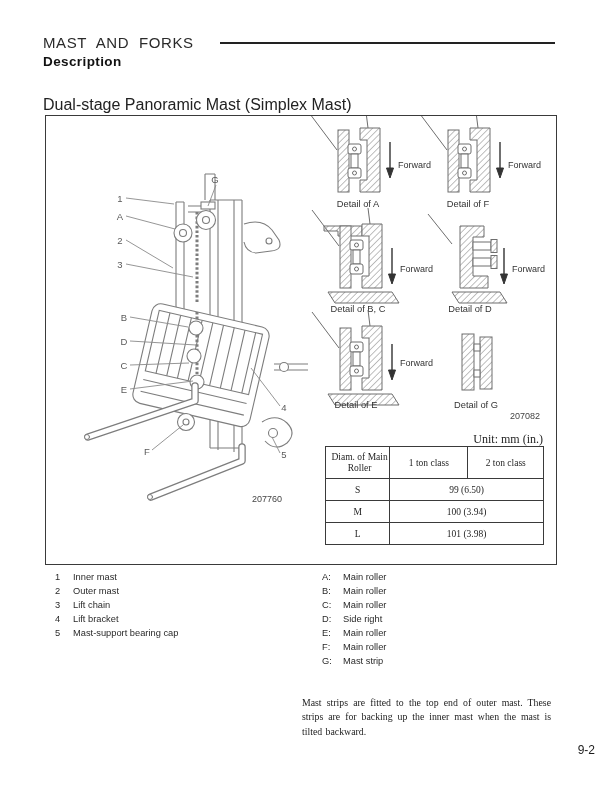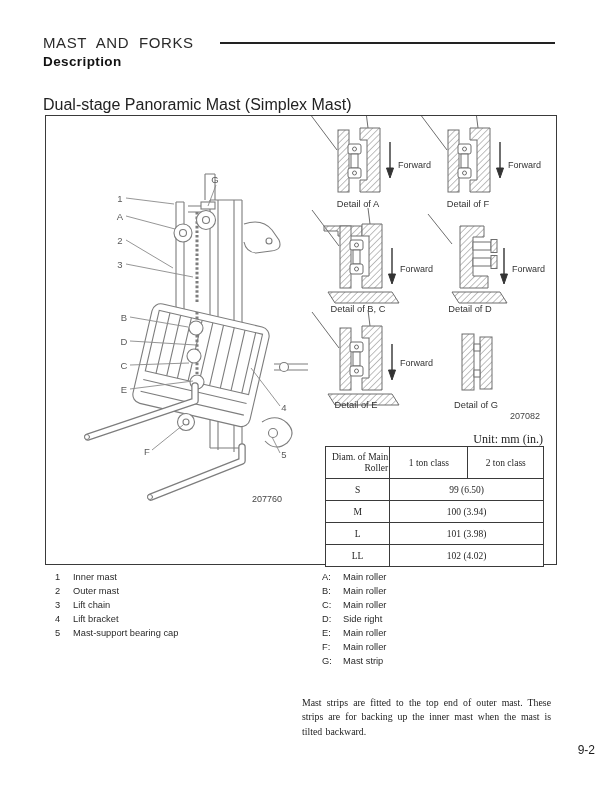--- a/index.html
+++ b/index.html
@@ -18,21 +18,21 @@
   .dl{font-family:"Liberation Sans",sans-serif;font-size:9.3px;fill:#333;}
   .fw{font-family:"Liberation Sans",sans-serif;font-size:9px;fill:#333;}
   .dn{font-family:"Liberation Sans",sans-serif;font-size:9px;fill:#444;}
   
   .unit{position:absolute;top:316px;left:279px;width:218px;text-align:right;
         font-family:"Liberation Serif",serif;font-size:12px;color:#1f1f1f;}
   table.spec{position:absolute;top:330px;left:279px;width:219px;border-collapse:collapse;background:#fff;
         font-family:"Liberation Serif",serif;font-size:9.5px;color:#1f1f1f;}
   table.spec th,table.spec td{border:1px solid #3a3a3a;font-weight:normal;}
   table.spec th{height:29px;}
-  table.spec th.c1{width:60px;text-align:right;padding-left:5px;line-height:1.15;}
+  table.spec th.c1{width:60px;text-align:center;padding-left:5px;line-height:1.15;}
   table.spec th.c2{width:80px;} table.spec th.c3{width:77px;}
   table.spec td{height:19px;text-align:center;}
   
   .legend{position:absolute;top:570px;left:0;width:612px;font-size:9.3px;color:#2a2a2a;}
   .lg-col{position:absolute;top:0;}
   .lg-col.num{left:55px;} .lg-col.let{left:322px;}
   .lg-row{display:flex;height:14px;line-height:14px;}
   .lg-key{min-width:10px;} .lg-key.k2{min-width:13px;}
   .lg-label{margin-left:8px;}
   
@@ -234,24 +234,20 @@
         <td colspan="2">99 (6.50)</td>
       </tr>
       <tr>
         <td>M</td>
         <td colspan="2">100 (3.94)</td>
       </tr>
       <tr>
         <td>L</td>
         <td colspan="2">101 (3.98)</td>
       </tr>
-      <tr>
-        <td>LL</td>
-        <td colspan="2">102 (4.02)</td>
-      </tr>
     </tbody>
       </table>
   </div>
 
   <div class="legend">
     <div class="lg-col num">
       <div class="lg-row">
           <span class="lg-key">1</span>
           <span class="lg-label">Inner mast</span>
         </div>

